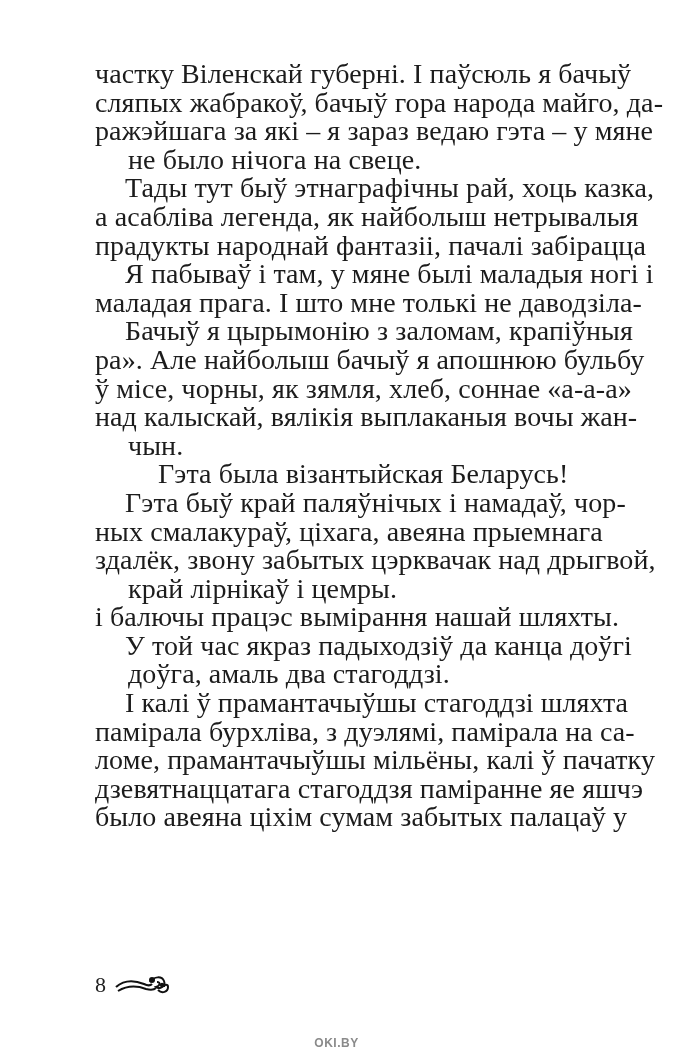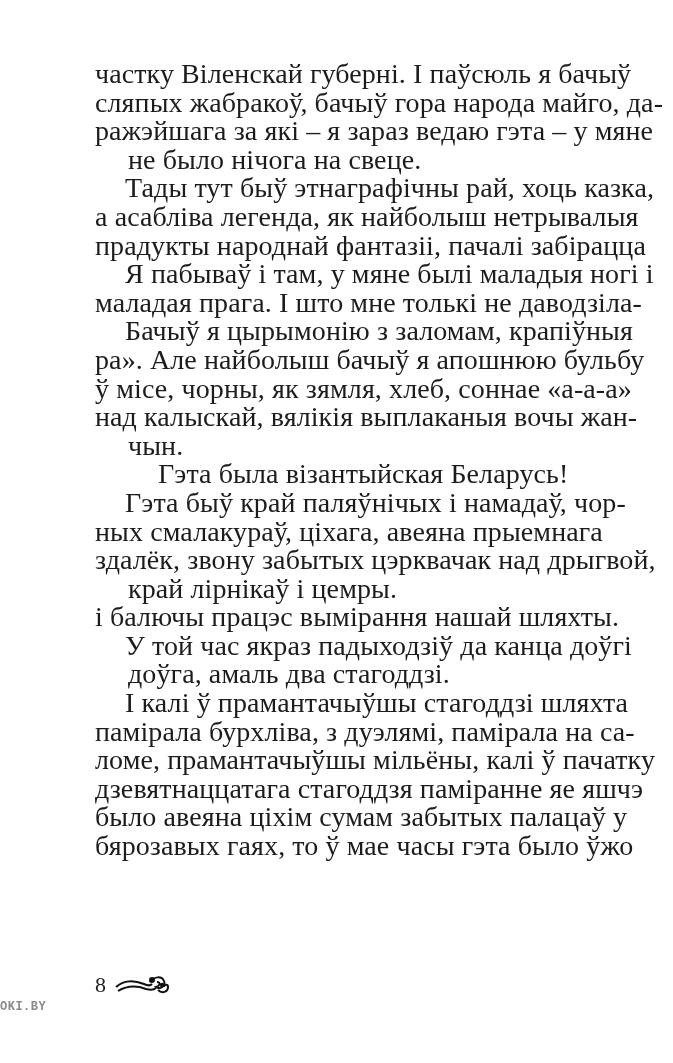--- a/index.html
+++ b/index.html
@@ -51,23 +51,23 @@
       color: #222;
     }
     .ornament {
       width: 56px;
       height: 22px;
     }
     .watermark {
       position: absolute;
       left: 0;
       width: 673px;
-      top: 1000px;
-      text-align: left;
-      font-family: Liberation Mono, monospace;
+      top: 1036px;
+      text-align: center;
+      font-family: Liberation Sans, sans-serif;
       font-weight: bold;
       font-size: 12px;
       color: #8a8a8a;
       letter-spacing: 0.5px;
     }
   </style>
 </head>
 <body>
 
 <div class="page" id="page-body">
@@ -91,21 +91,20 @@
     <div class="line">здалёк, звону забытых цэрквачак над дрыгвой,</div>
     <div class="line last">край лірнікаў і цемры.</div>
     <div class="line">і балючы працэс вымірання нашай шляхты.</div>
     <div class="line indent">У той час якраз падыходзіў да канца доўгі</div>
     <div class="line last">доўга, амаль два стагоддзі.</div>
     <div class="line indent">І калі ў прамантачыўшы стагоддзі шляхта</div>
     <div class="line">памірала бурхліва, з дуэлямі, памірала на са-</div>
     <div class="line">ломе, прамантачыўшы мільёны, калі ў пачатку</div>
     <div class="line">дзевятнаццатага стагоддзя паміранне яе яшчэ</div>
     <div class="line">было авеяна ціхім сумам забытых палацаў у</div>
-    <div class="line">бярозавых гаях, то ў мае часы гэта было ўжо</div>
   </div>
 
 <div class="footer">
   <span class="page-number">8</span>
   <svg class="ornament" viewBox="0 0 56 22">
     <path d="M2 13 C10 6, 20 6, 30 10 C34 12, 36 12, 38 10" stroke="#111" stroke-width="2.2" fill="none"></path>
     <path d="M4 17 C14 11, 24 12, 32 15 C36 16, 40 16, 42 14" stroke="#111" stroke-width="2" fill="none"></path>
     <circle cx="38" cy="6" r="3" fill="#111"></circle>
     <path d="M36 8 C40 2, 48 2, 50 7 C52 12, 46 16, 42 13 C46 12, 47 8, 43 8" stroke="#111" stroke-width="2" fill="none"></path>
     <path d="M44 16 C48 20, 54 18, 54 13 C54 10, 50 10, 50 13" stroke="#111" stroke-width="2" fill="none"></path>

